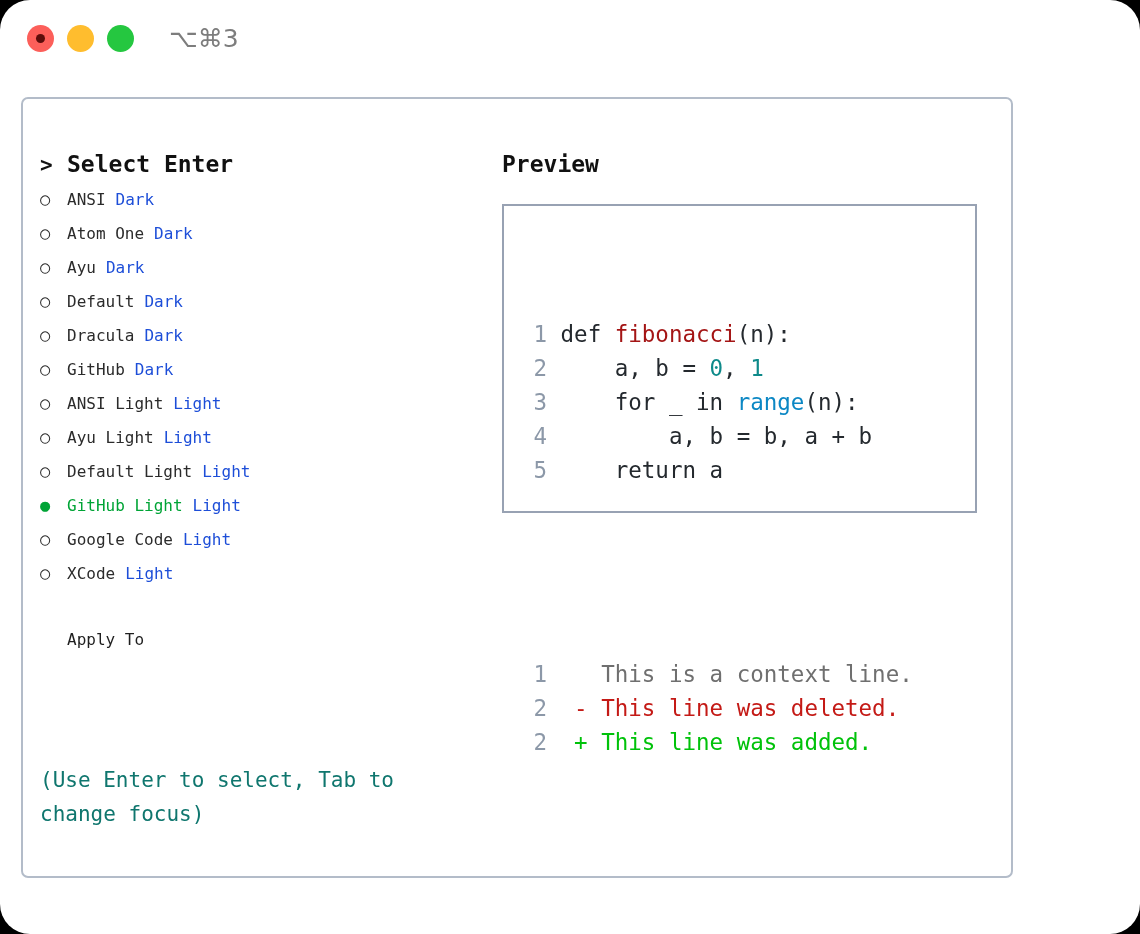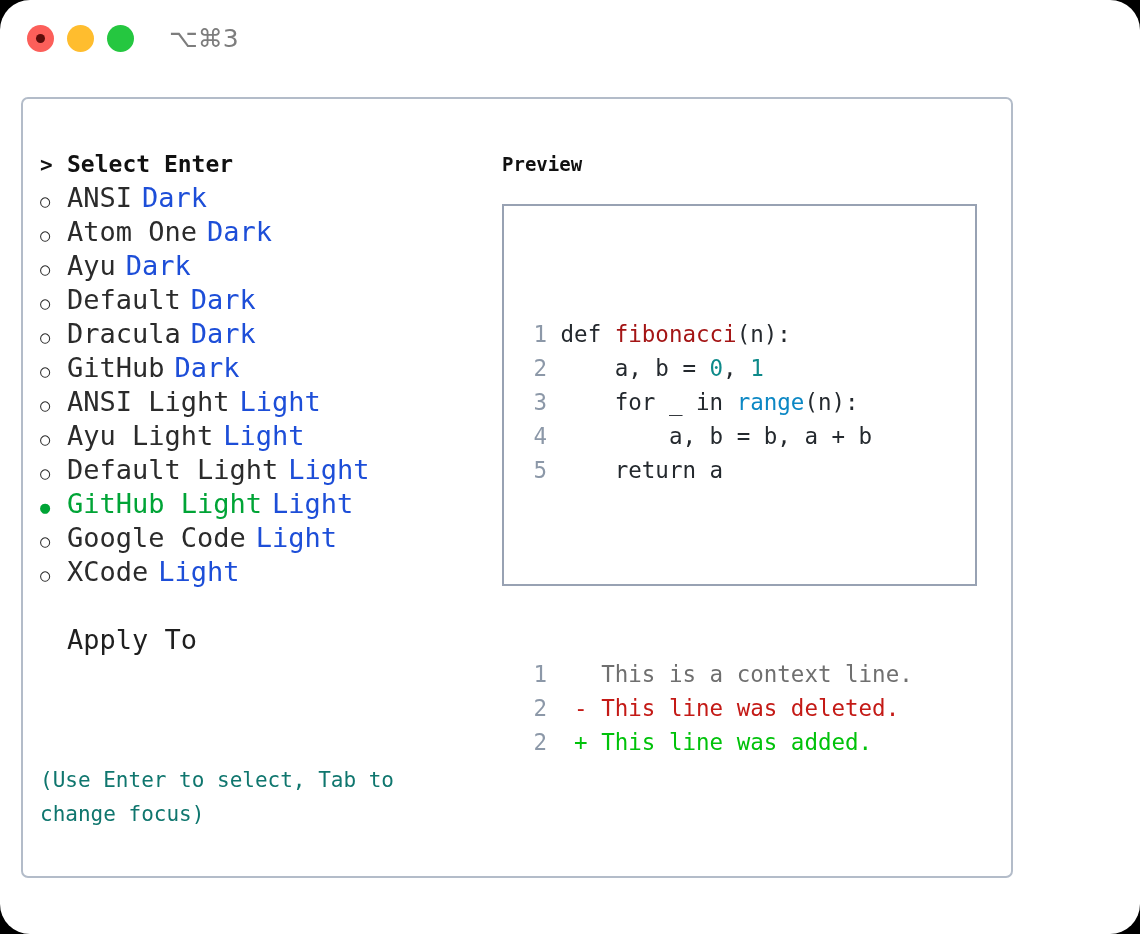--- a/index.html
+++ b/index.html
@@ -88,21 +88,21 @@
   .left-col {
     position: absolute;
     left: 17px;
     top: 48px;
     width: 440px;
   }
   .row {
     display: flex;
     align-items: baseline;
     height: 34px;
-    font-size: 27px;
+    font-size: 16px;
     line-height: 34px;
     white-space: pre;
   }
   .marker {
     display: inline-block;
     width: 27px;
     flex: 0 0 27px;
     color: #2b2b2b;
     font-size: 21px;
   }
@@ -139,31 +139,31 @@
   }
 
   
   .right-col {
     position: absolute;
     left: 479px;
     top: 48px;
     width: 490px;
   }
   .preview-title {
-    font-size: 19px;
+    font-size: 23px;
     font-weight: bold;
     color: #111111;
     line-height: 34px;
   }
   .preview-box {
     position: absolute;
     left: 0;
     top: 57px;
     width: 475px;
-    height: 382px;
+    height: 309px;
     border: 2px solid #98a2b3;
     box-sizing: border-box;
     background: #ffffff;
   }
   .code {
     position: absolute;
     left: 17px;
     top: 43px;
     font-size: 22.5px;
     line-height: 34px;

